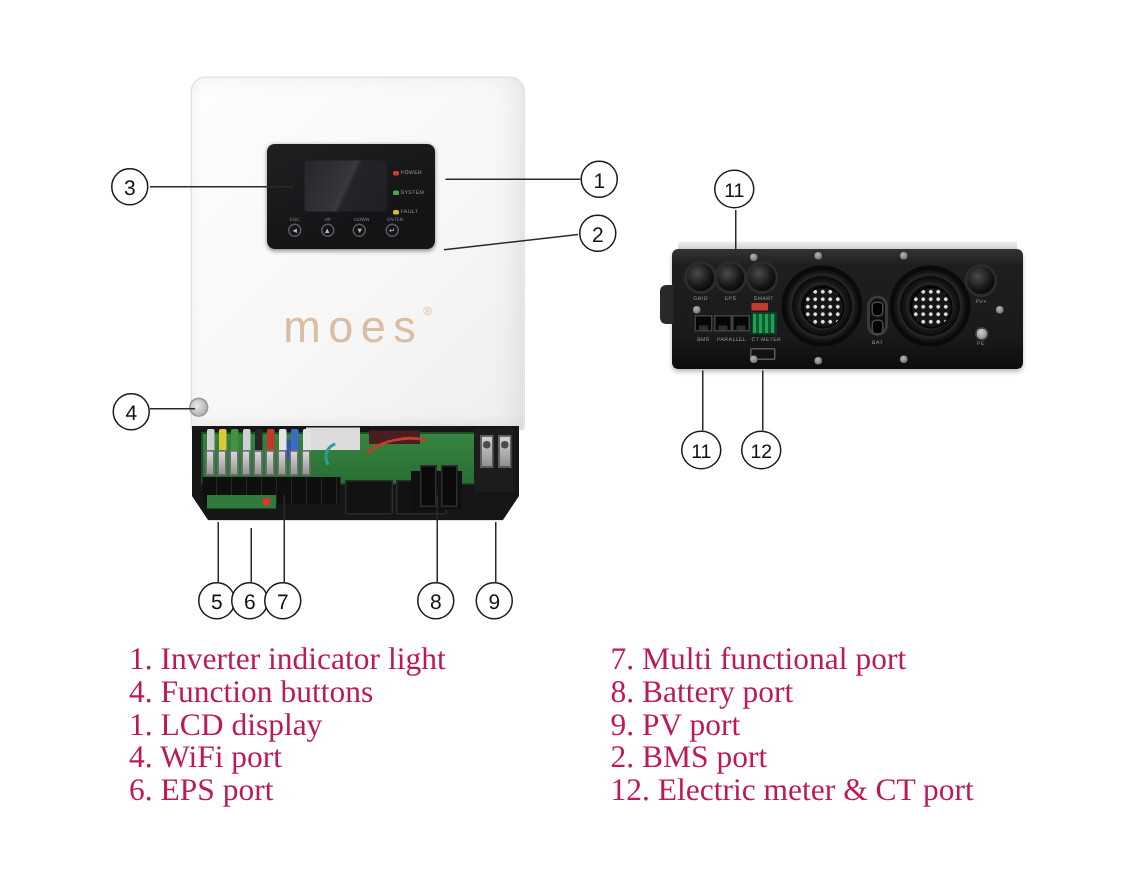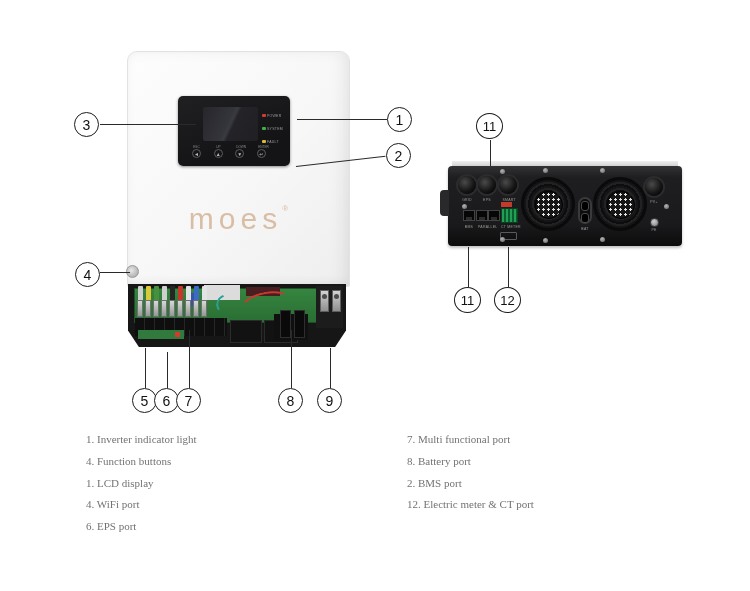--- a/index.html
+++ b/index.html
@@ -106,22 +106,22 @@
 
   
   .co{position:absolute;width:25px;height:25px;border:1.5px solid #1c1c1c;border-radius:50%;
       background:#fff;box-sizing:border-box;display:flex;align-items:center;justify-content:center;
       font-size:14px;color:#111;z-index:5;}
   .co2{width:27px;height:26px;font-size:13px;}
   .hline{position:absolute;height:0;border-top:1px solid #2a2a2a;z-index:4;}
   .vline{position:absolute;width:0;border-left:1px solid #2a2a2a;z-index:4;}
 
   
-  .legend{position:absolute;top:429px;font-family:"Liberation Serif",serif;font-size:11px;
-      line-height:21.8px;color:#737373;}
+  .legend{position:absolute;top:429px;font-family:"Liberation Serif",serif;font-size:21px;
+      line-height:21.8px;color:#be185d;}
   .legend-left{left:86px;} .legend-right{left:407px;}
 </style>
 </head>
 <body>
 
 <div class="stage">
 
   <div class="front">
     <div class="lcd-panel">
       <div class="screen"></div>
@@ -311,17 +311,18 @@
   <div class="legend legend-left">
     <div>1. Inverter indicator light</div>
     <div>4. Function buttons</div>
     <div>1. LCD display</div>
     <div>4. WiFi port</div>
     <div>6. EPS port</div>
   </div>
   <div class="legend legend-right">
     <div>7. Multi functional port</div>
     <div>8. Battery port</div>
+    <div>9.  PV port</div>
     <div>2. BMS port</div>
     <div>12. Electric meter &amp; CT port</div>
   </div>
 
 </div>
 
 </body></html>

